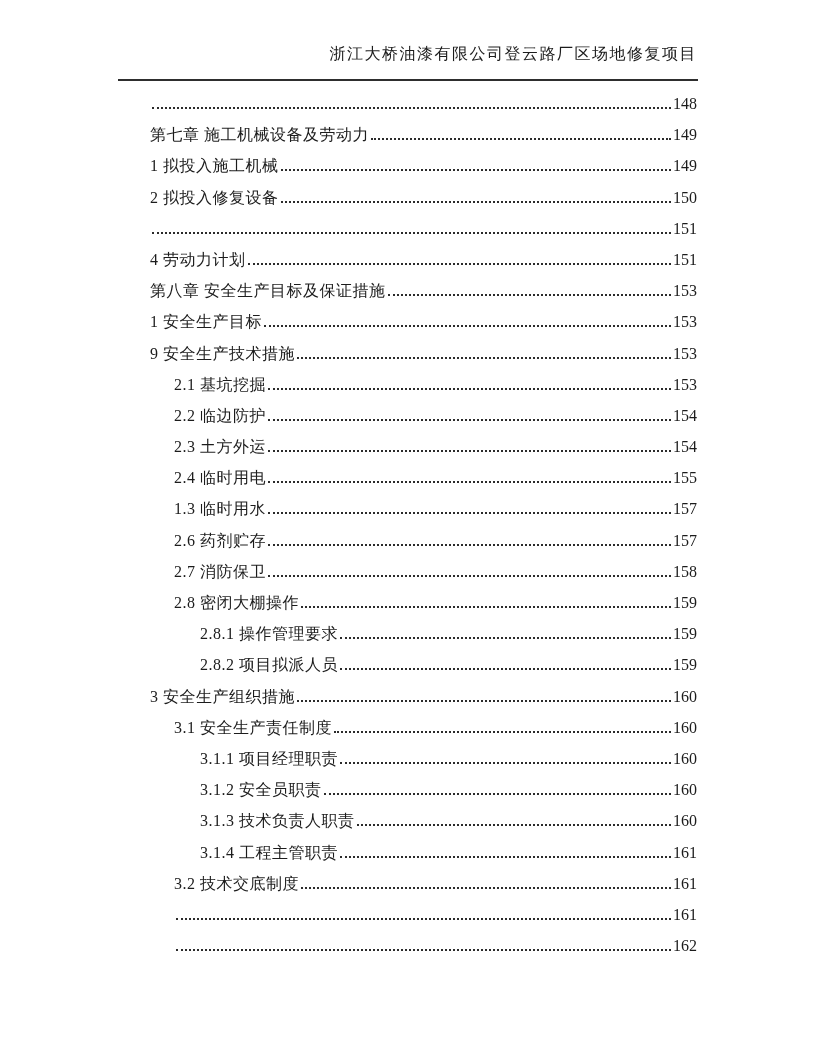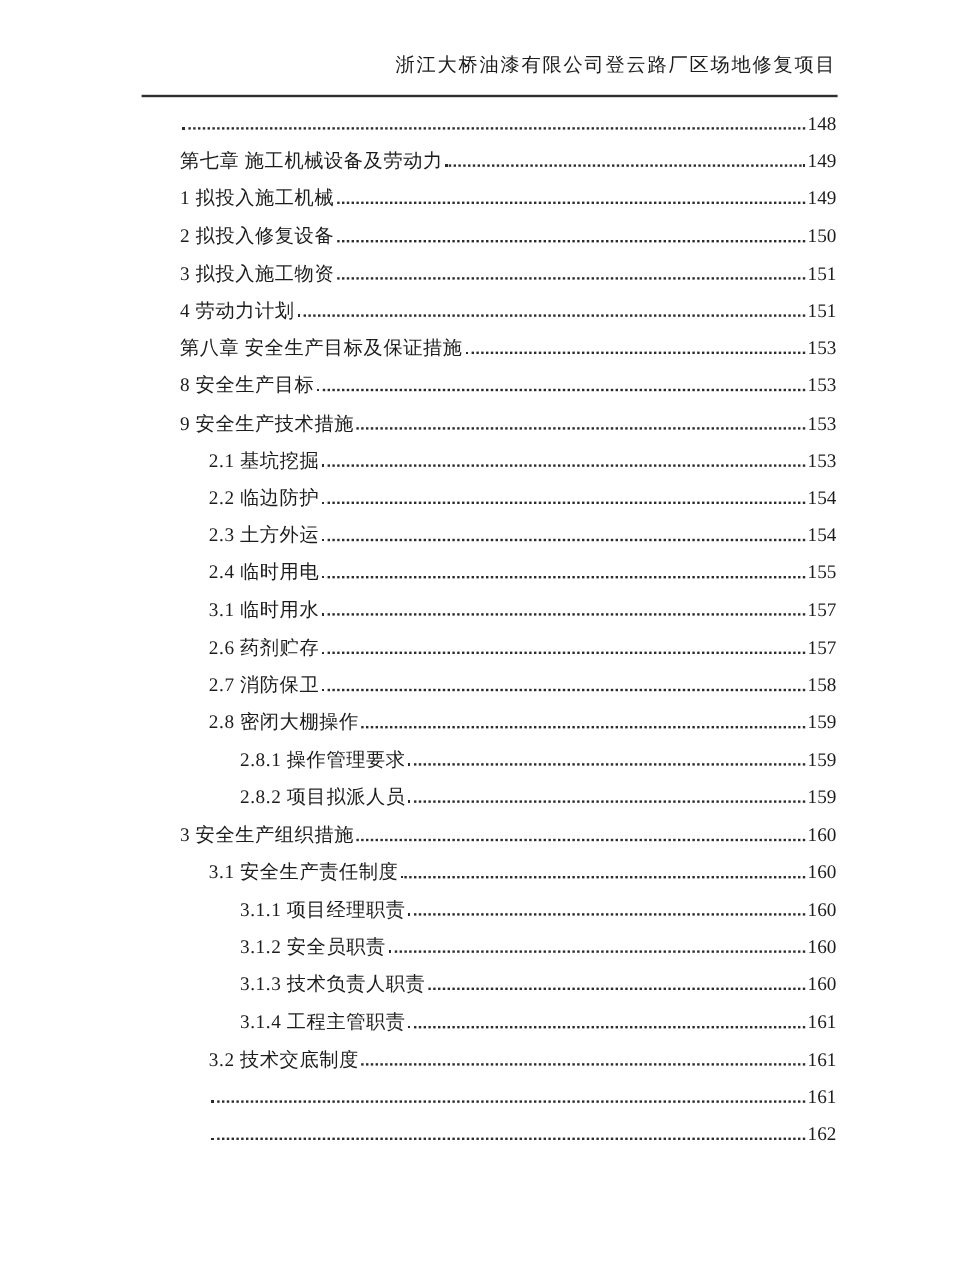--- a/index.html
+++ b/index.html
@@ -92,39 +92,38 @@
       <span class="toc-page">149</span>
     </div>
 
     <div class="toc-row lvl-0">
       <span class="toc-label">2 拟投入修复设备</span>
       <span class="leader"></span>
       <span class="toc-page">150</span>
     </div>
 
     <div class="toc-row lvl-0">
-      <span class="toc-label">3 拟投入施工物资</span>
       <span class="leader"></span>
       <span class="toc-page">151</span>
     </div>
 
     <div class="toc-row lvl-0">
       <span class="toc-label">4 劳动力计划</span>
       <span class="leader"></span>
       <span class="toc-page">151</span>
     </div>
 
     <div class="toc-row lvl-0">
       <span class="toc-label">第八章 安全生产目标及保证措施</span>
       <span class="leader"></span>
       <span class="toc-page">153</span>
     </div>
 
     <div class="toc-row lvl-0">
-      <span class="toc-label">8 安全生产目标</span>
+      <span class="toc-label">1 安全生产目标</span>
       <span class="leader"></span>
       <span class="toc-page">153</span>
     </div>
 
     <div class="toc-row lvl-0">
       <span class="toc-label">9 安全生产技术措施</span>
       <span class="leader"></span>
       <span class="toc-page">153</span>
     </div>
 
@@ -146,21 +145,21 @@
       <span class="toc-page">154</span>
     </div>
 
     <div class="toc-row lvl-1">
       <span class="toc-label">2.4 临时用电</span>
       <span class="leader"></span>
       <span class="toc-page">155</span>
     </div>
 
     <div class="toc-row lvl-1">
-      <span class="toc-label">3.1 临时用水</span>
+      <span class="toc-label">1.3 临时用水</span>
       <span class="leader"></span>
       <span class="toc-page">157</span>
     </div>
 
     <div class="toc-row lvl-1">
       <span class="toc-label">2.6 药剂贮存</span>
       <span class="leader"></span>
       <span class="toc-page">157</span>
     </div>
 

